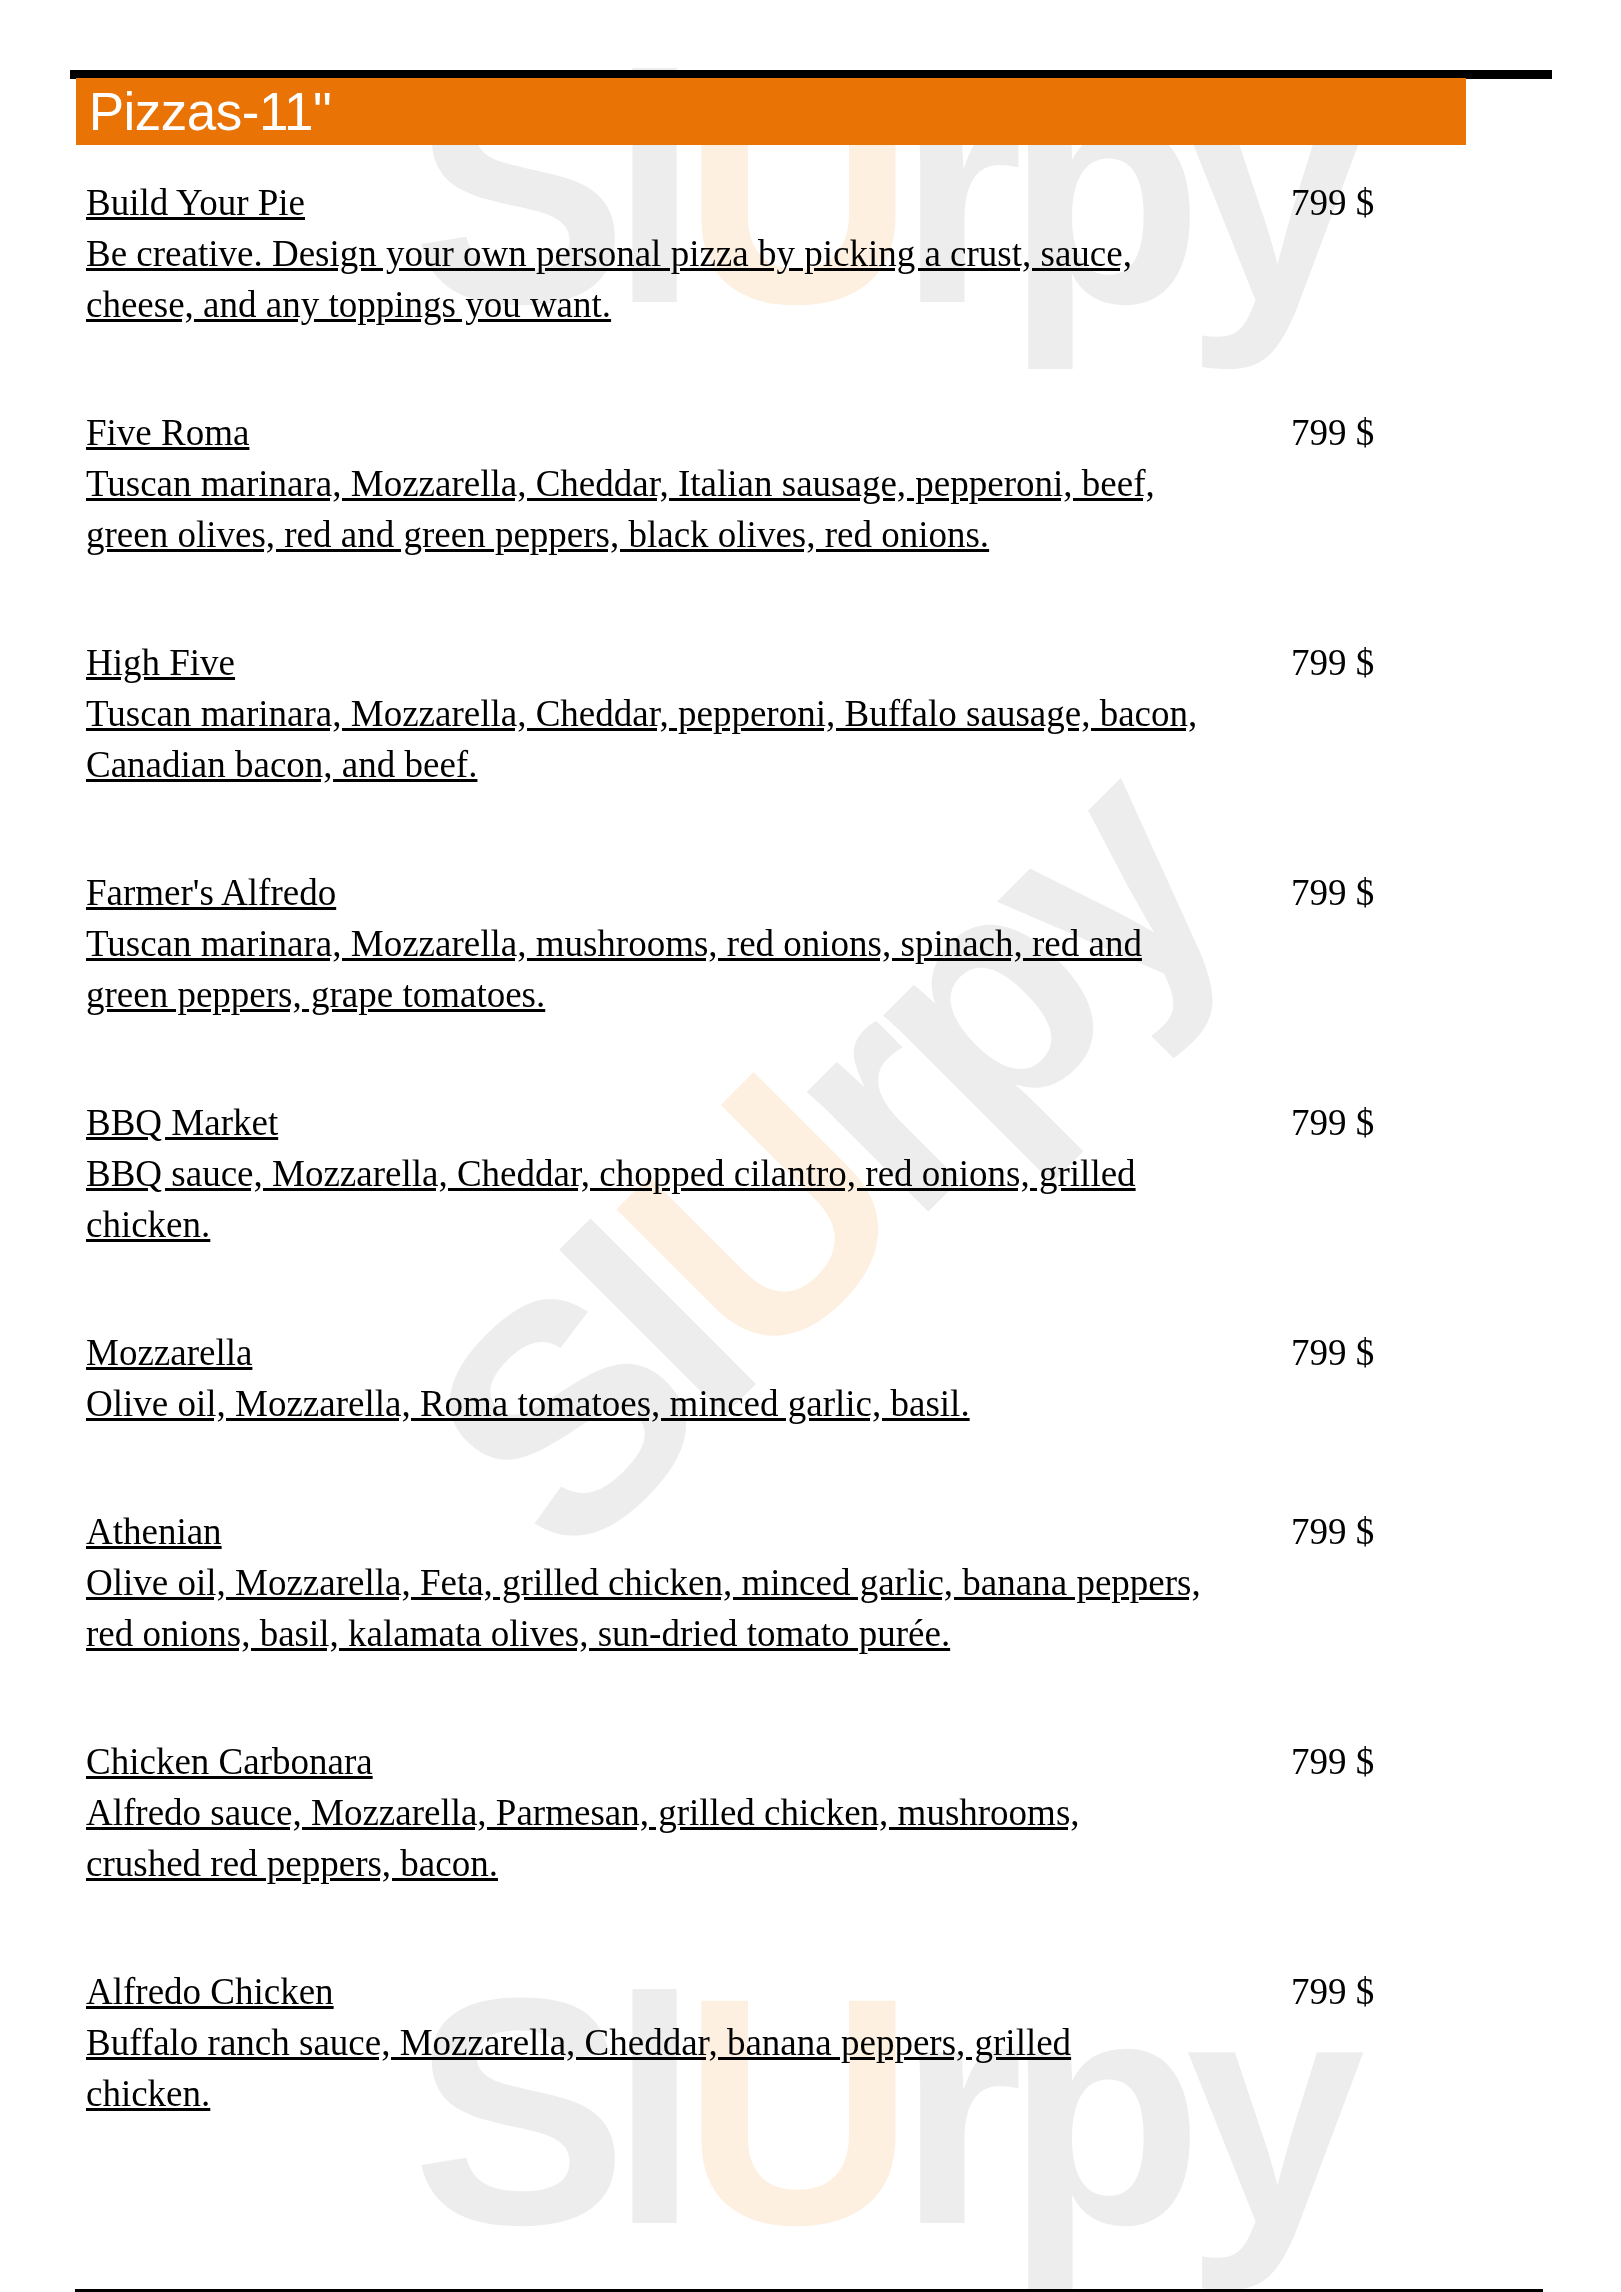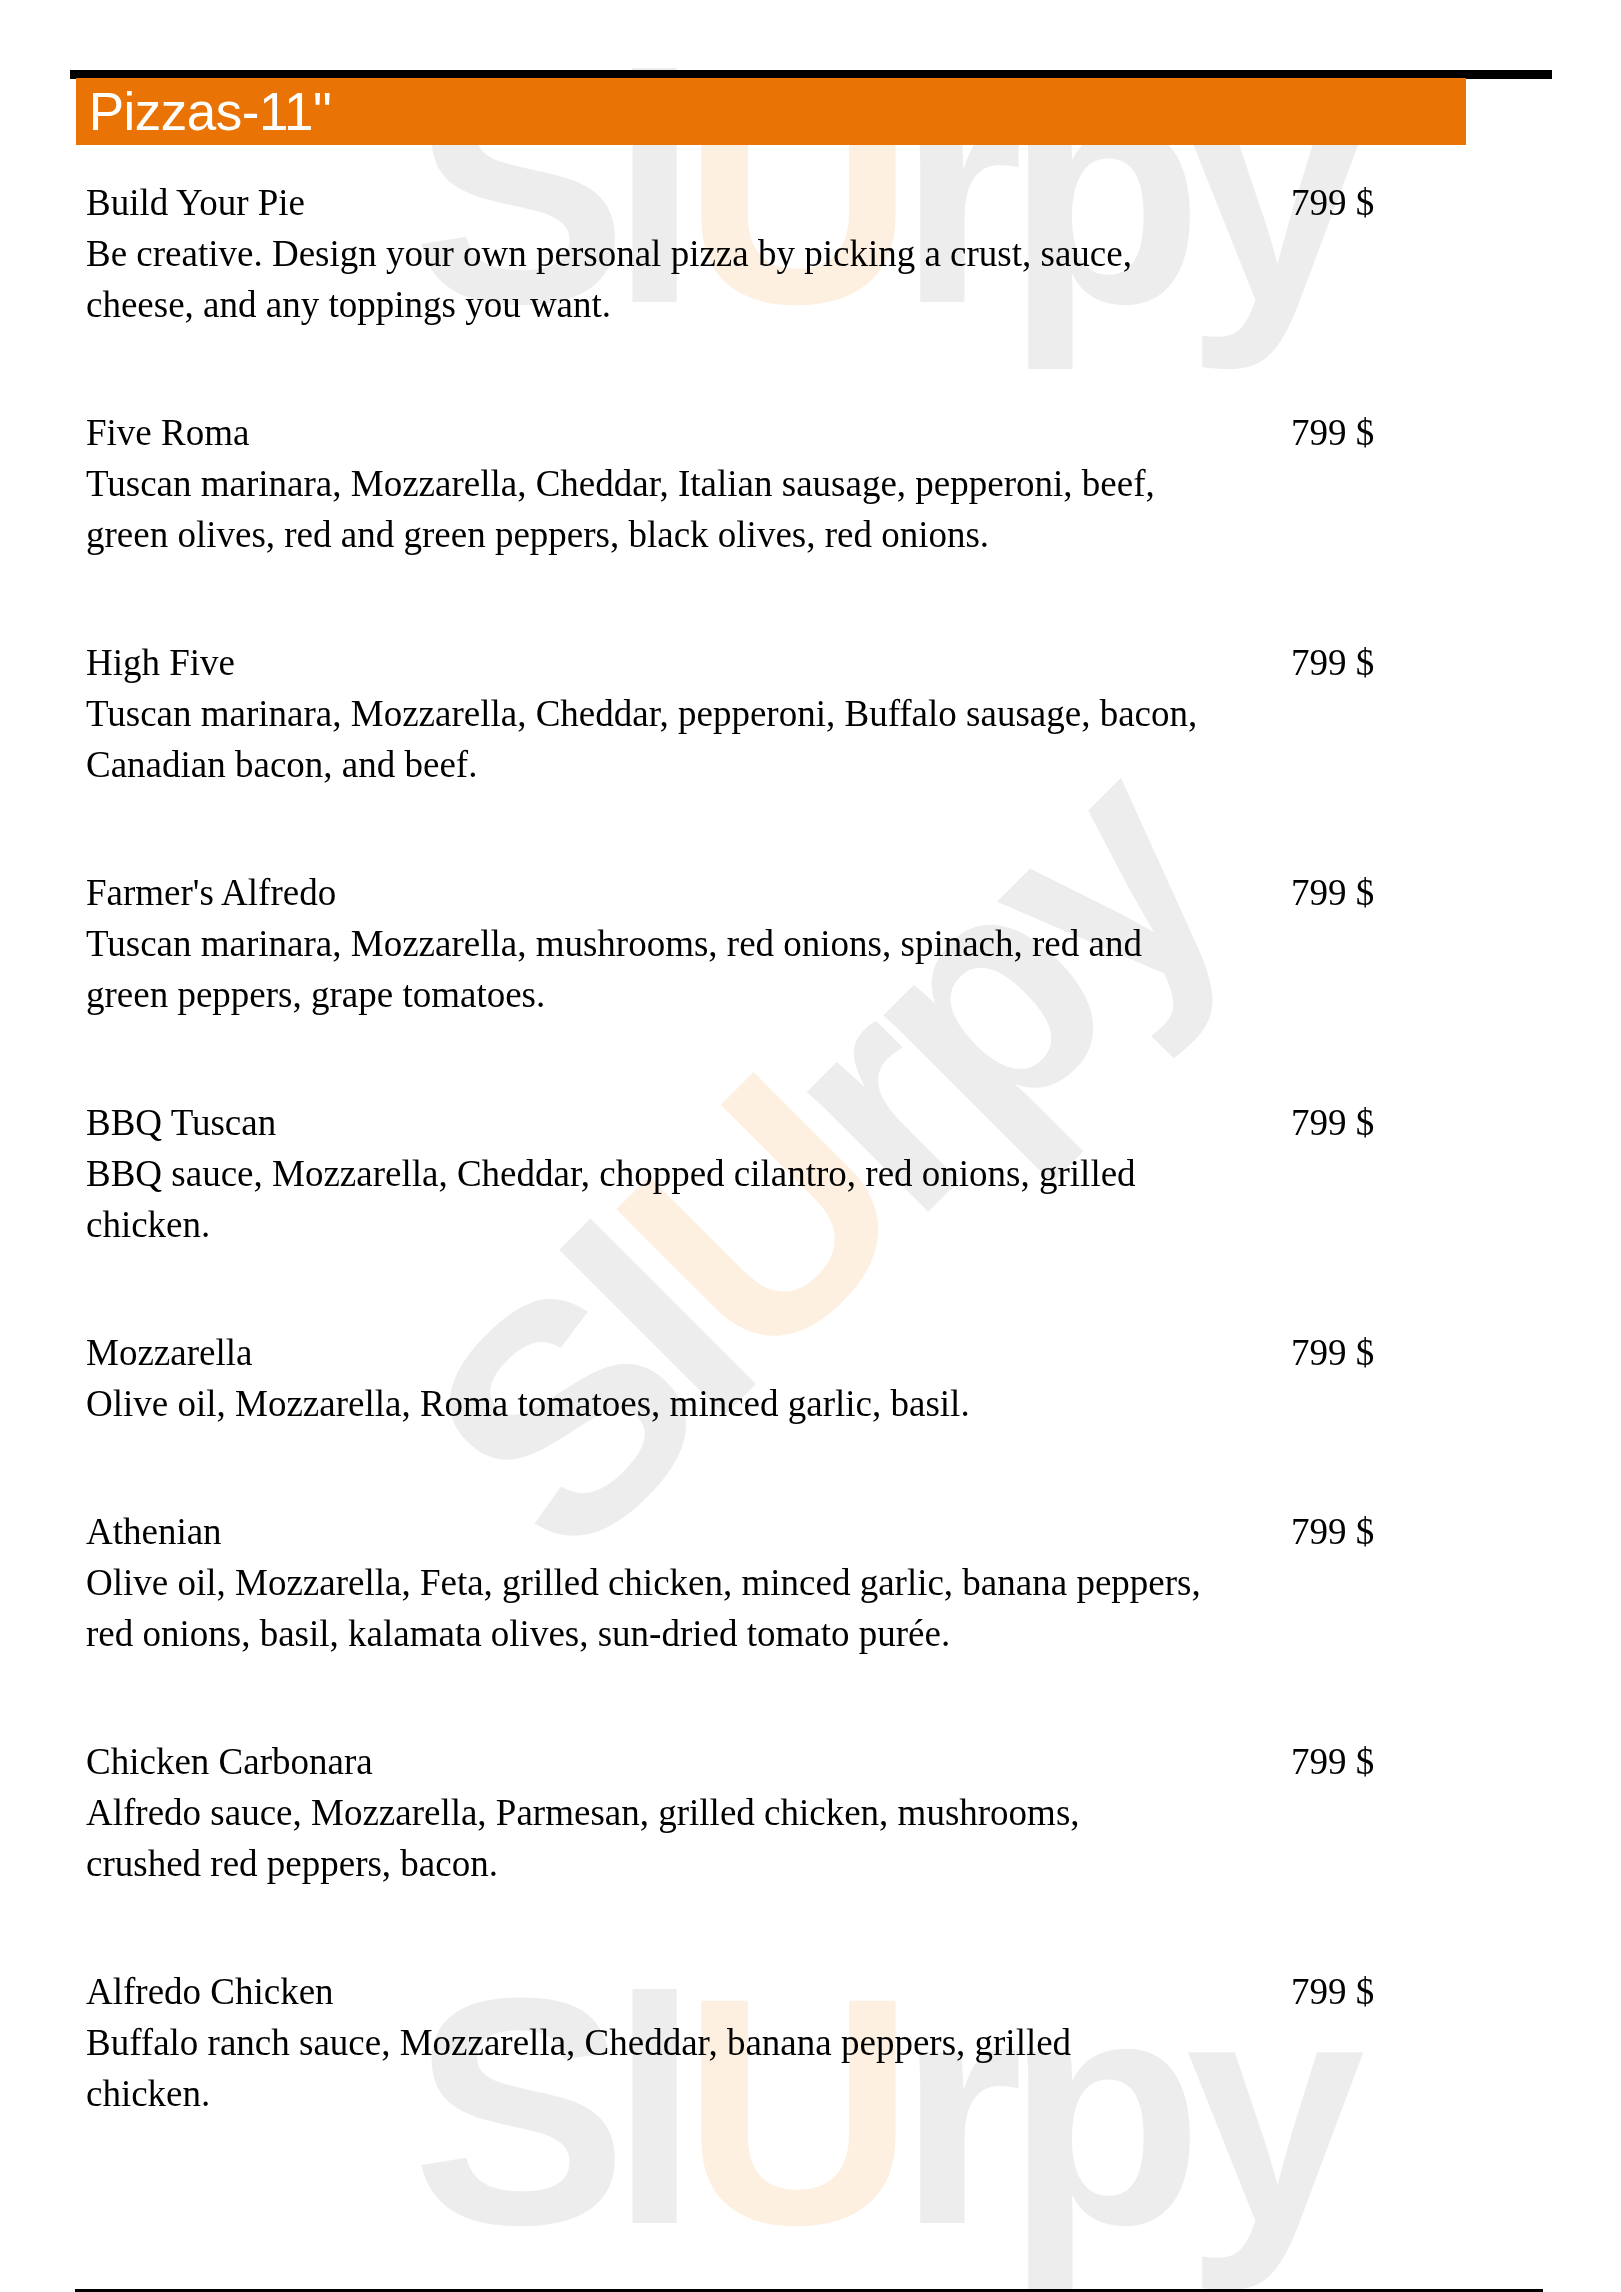--- a/index.html
+++ b/index.html
@@ -71,20 +71,21 @@
       z-index: 3;
     }
     .menu-item {
       position: relative;
       margin-bottom: 77px;
     }
     .item-name, .item-desc {
       font-size: 37px;
       line-height: 51px;
       width: 1117px;
+      text-decoration: underline;
     }
     .item-price {
       position: absolute;
       left: 1205px;
       top: 0;
       font-size: 37px;
       line-height: 51px;
       white-space: nowrap;
     }
     .bottom-rule {
@@ -125,21 +126,21 @@
     <div class="item-name">High Five</div>
     <div class="item-desc">Tuscan marinara, Mozzarella, Cheddar, pepperoni, Buffalo sausage, bacon, Canadian bacon, and beef.</div>
     <div class="item-price">799 $</div>
   </div>
   <div class="menu-item">
     <div class="item-name">Farmer's Alfredo</div>
     <div class="item-desc">Tuscan marinara, Mozzarella, mushrooms, red onions, spinach, red and green peppers, grape tomatoes.</div>
     <div class="item-price">799 $</div>
   </div>
   <div class="menu-item">
-    <div class="item-name">BBQ Tuscan</div>
+    <div class="item-name">BBQ Market</div>
     <div class="item-desc">BBQ sauce, Mozzarella, Cheddar, chopped cilantro, red onions, grilled chicken.</div>
     <div class="item-price">799 $</div>
   </div>
   <div class="menu-item">
     <div class="item-name">Mozzarella</div>
     <div class="item-desc">Olive oil, Mozzarella, Roma tomatoes, minced garlic, basil.</div>
     <div class="item-price">799 $</div>
   </div>
   <div class="menu-item">
     <div class="item-name">Athenian</div>

